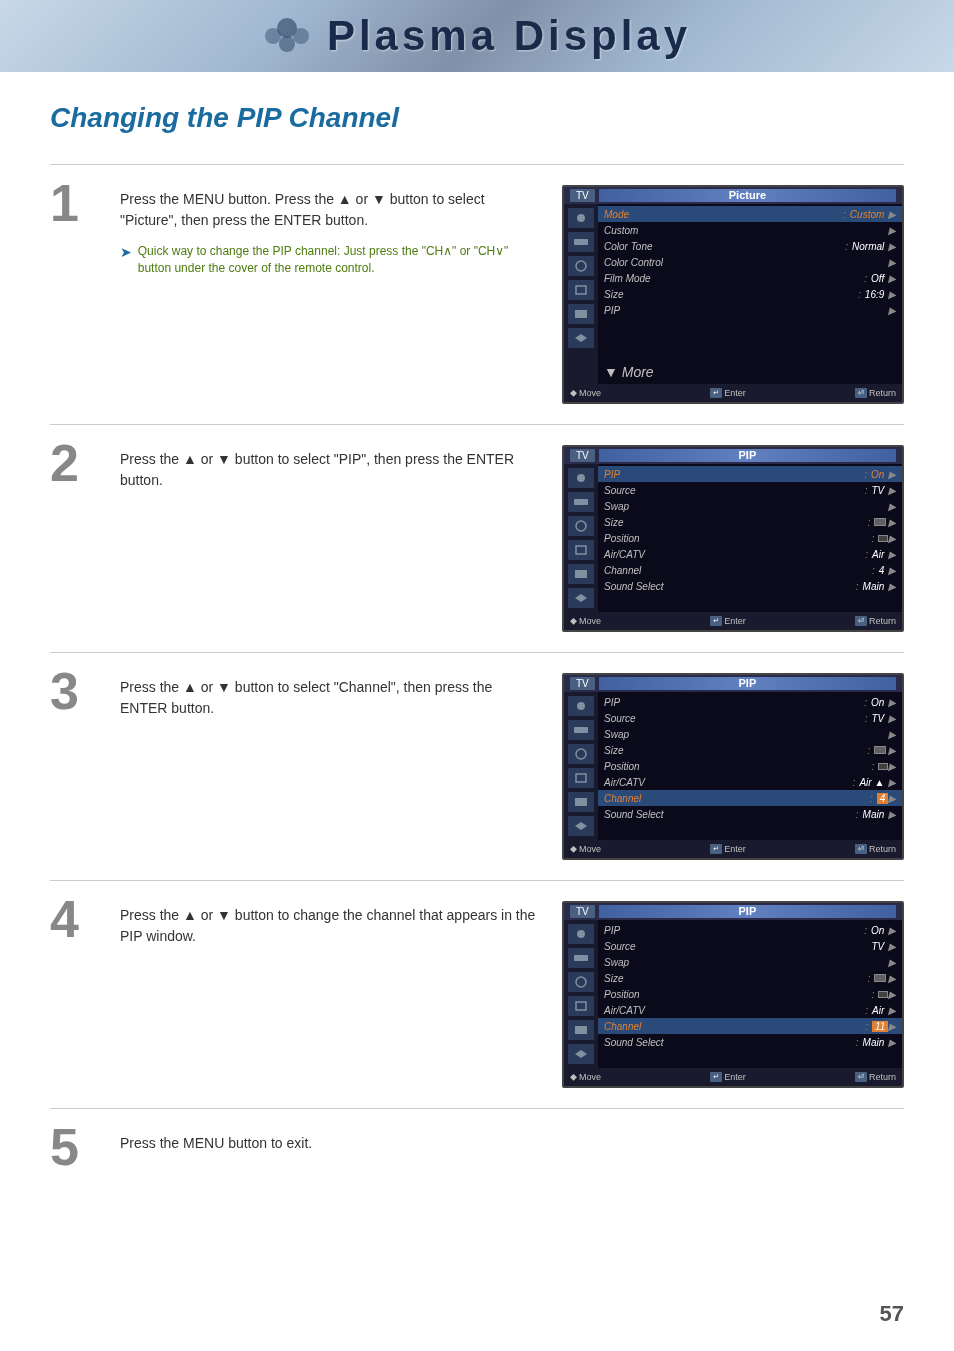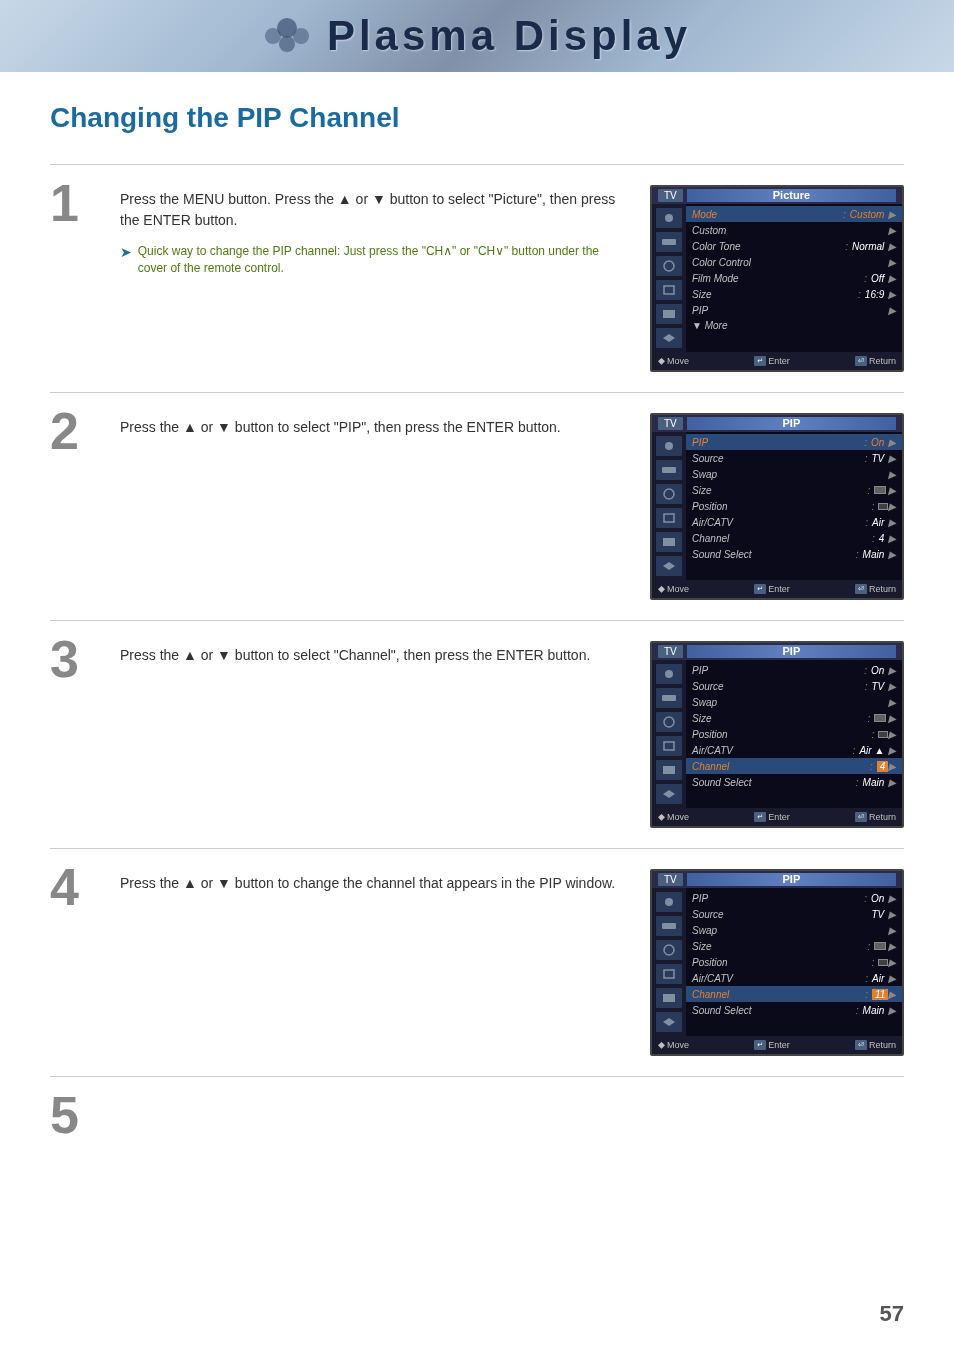--- a/index.html
+++ b/index.html
@@ -42,20 +42,21 @@
     .main-content {
       padding: 30px 50px 40px 50px;
     }
 
     
     .page-title {
       font-size: 28px;
       font-weight: bold;
       color: #1a6ba0;
       margin-bottom: 30px;
+      font-style: italic;
     }
 
     
     .steps-container {
       display: flex;
       flex-direction: column;
       gap: 0;
     }
 
     .step-row {
@@ -104,21 +105,21 @@
       color: #4d7c0f;
       line-height: 1.4;
     }
 
     .step-screen {
       flex-shrink: 0;
     }
 
     
     .tv-screen {
-      width: 254px;
+      width: 342px;
       background: #1a1a2e;
       border: 2px solid #444;
       border-radius: 2px;
       overflow: hidden;
       font-size: 11px;
     }
 
     .tv-header {
       display: flex;
       background: #2a2a4a;
@@ -291,21 +292,22 @@
     .channel-value-box {
       background: #e08030;
       color: #fff;
       padding: 0 3px;
       font-size: 10px;
     }
 
     .menu-row-more {
       padding: 2px 6px;
       color: #c0c0c0;
-      font-size: 10px;
+      font-size: 14px;
+      margin-top: 44px;
     }
   </style>
 </head>
 <body>
 
 <div class="header">
   <div class="header-logo">
     <svg class="header-icon" viewBox="0 0 48 48">
       <circle cx="10" cy="24" r="8" fill="#4a6080" opacity="0.6"></circle>
       <circle cx="24" cy="16" r="10" fill="#3a5070" opacity="0.7"></circle>
@@ -765,18 +767,21 @@
               <span class="footer-icon">⏎</span>
               <span>Return</span>
             </div>
           </div>
         </div>
       </div>
     </div>
 
     <div class="step-last">
       <div class="step-number">5</div>
+      <div class="step-content">
+        <div class="step-instruction">Press the MENU button to exit.</div>
+      </div>
     </div>
 
   </div>
 
   <div class="page-number">57</div>
 </div>
 
 </body></html>

